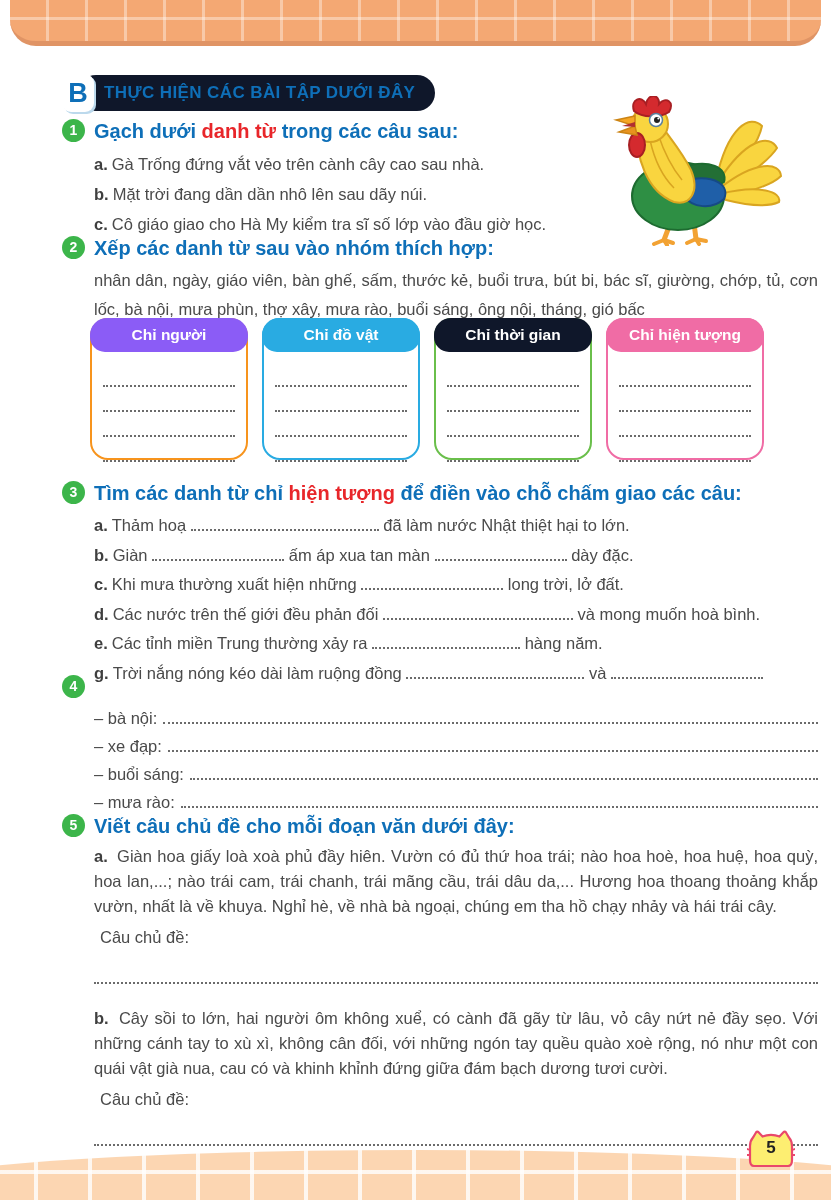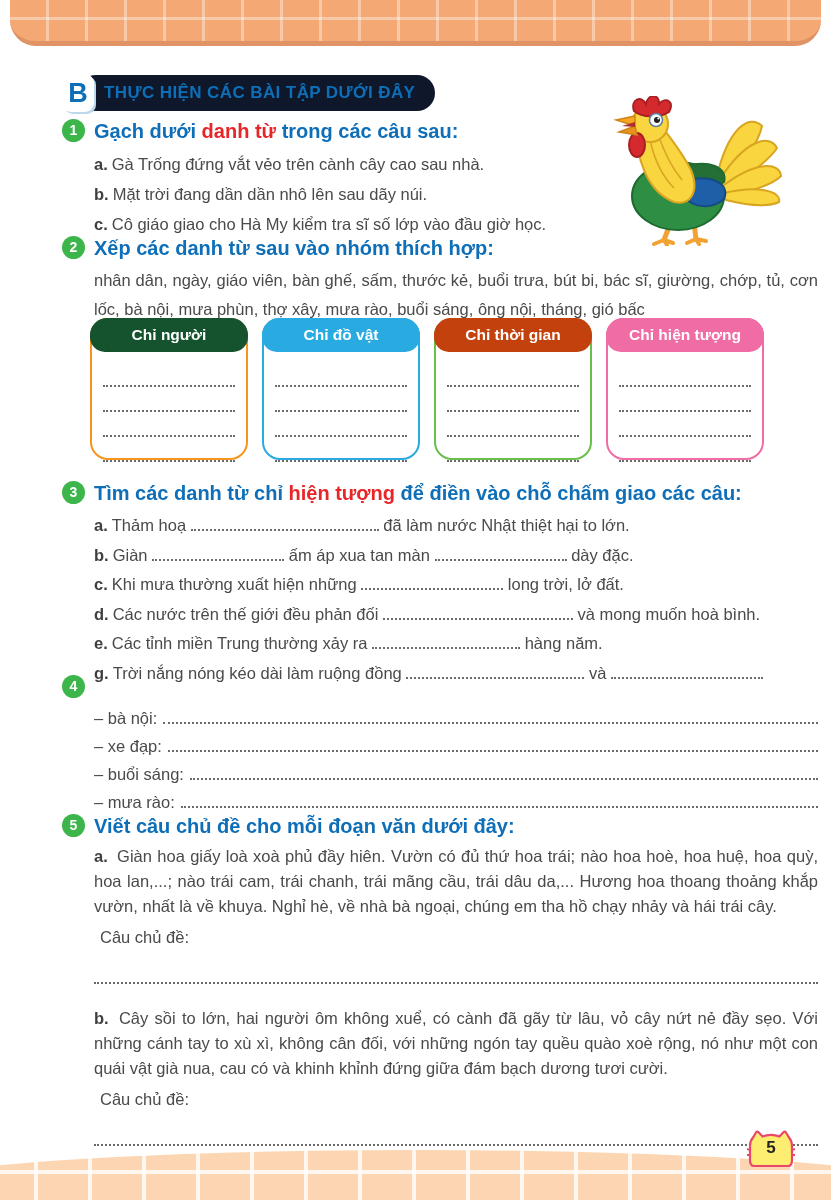--- a/index.html
+++ b/index.html
@@ -160,39 +160,39 @@
   <div class="ex" style="top:237px;">
     <div class="ex-head">
       <div class="num">2</div>
       <div class="ex-title">Xếp các danh từ sau vào nhóm thích hợp:</div>
     </div>
     <div class="ex-body words" style="width:724px;">nhân dân, ngày, giáo viên, bàn ghế, sấm, thước kẻ, buổi trưa, bút bi, bác sĩ, giường, chớp, tủ, cơn lốc, bà nội, mưa phùn, thợ xây, mưa rào, buổi sáng, ông nội, tháng, gió bấc</div>
   </div>
 
   <div class="groups">
     <div class="gbox" style="border-color: rgb(247, 148, 29);">
-      <div class="gbox-head" style="background: #14532d;">Chỉ người</div>
+      <div class="gbox-head" style="background: #8b5cf6;">Chỉ người</div>
       <div class="gbox-rows">
           <div class="row"></div>
           <div class="row"></div>
           <div class="row"></div>
           <div class="row"></div>
         </div>
     </div>
     <div class="gbox" style="border-color: rgb(41, 171, 226);">
       <div class="gbox-head" style="background: rgb(41, 171, 226);">Chỉ đồ vật</div>
       <div class="gbox-rows">
           <div class="row"></div>
           <div class="row"></div>
           <div class="row"></div>
           <div class="row"></div>
         </div>
     </div>
     <div class="gbox" style="border-color: rgb(106, 191, 75);">
-      <div class="gbox-head" style="background: #c2410c;">Chỉ thời gian</div>
+      <div class="gbox-head" style="background: #0f172a;">Chỉ thời gian</div>
       <div class="gbox-rows">
           <div class="row"></div>
           <div class="row"></div>
           <div class="row"></div>
           <div class="row"></div>
         </div>
     </div>
     <div class="gbox" style="border-color: rgb(240, 108, 165);">
       <div class="gbox-head" style="background: rgb(240, 108, 165);">Chỉ hiện tượng</div>
       <div class="gbox-rows">

